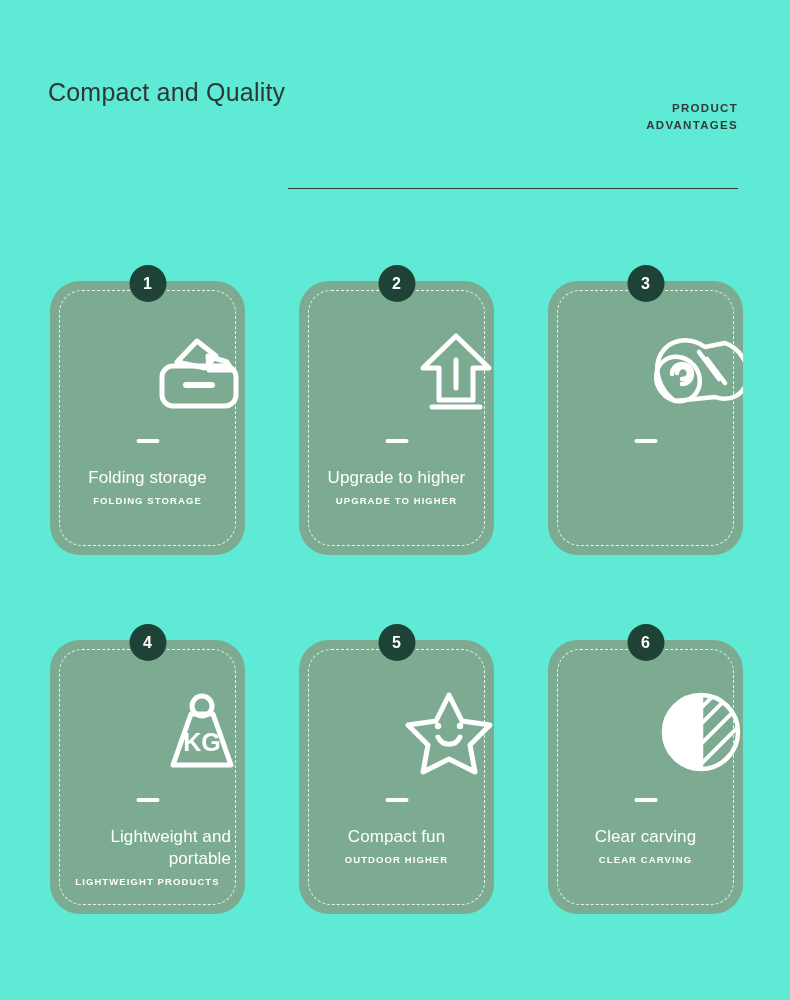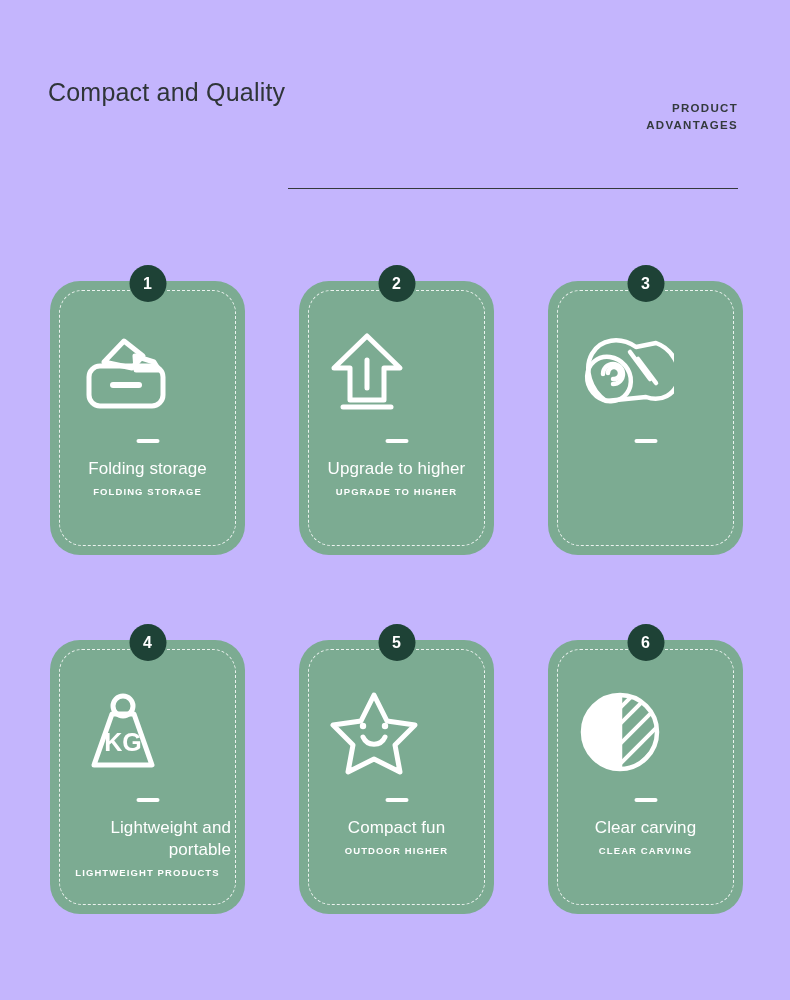--- a/index.html
+++ b/index.html
@@ -13,21 +13,21 @@
     font-family: "Liberation Sans", sans-serif;
     overflow: hidden;
     position: relative;
   }
 
   
   .page {
     position: relative;
     width: 790px;
     height: 1000px;
-    background: #c4b5fd;
+    background: #5eead4;
   }
 
   
   .header {
     position: absolute;
     left: 48px;
     top: 78px;
     right: 52px;
     height: 60px;
   }
@@ -135,41 +135,41 @@
   }
 
   .icon-wrap {
     position: absolute;
     left: 0;
     right: 0;
     top: 42px;
     height: 100px;
     display: flex;
     align-items: center;
-    justify-content: flex-start;
+    justify-content: flex-end;
     padding-left: 30px;
   }
   .icon-wrap svg { display: block; }
 
   .divider-dash {
     position: absolute;
     left: 50%;
     transform: translateX(-50%);
     top: 158px;
     width: 23px;
     height: 3.5px;
     background: #ffffff;
     border-radius: 2px;
   }
 
   .texts {
     position: absolute;
     left: 14px;
     right: 14px;
-    top: 177px;
+    top: 186px;
     text-align: center;
   }
   .card-title {
     font-size: 17px;
     font-weight: 400;
     color: #ffffff;
     line-height: 22px;
     letter-spacing: 0.1px;
   }
   .card-title.left { text-align: right; padding-left: 11px; }

